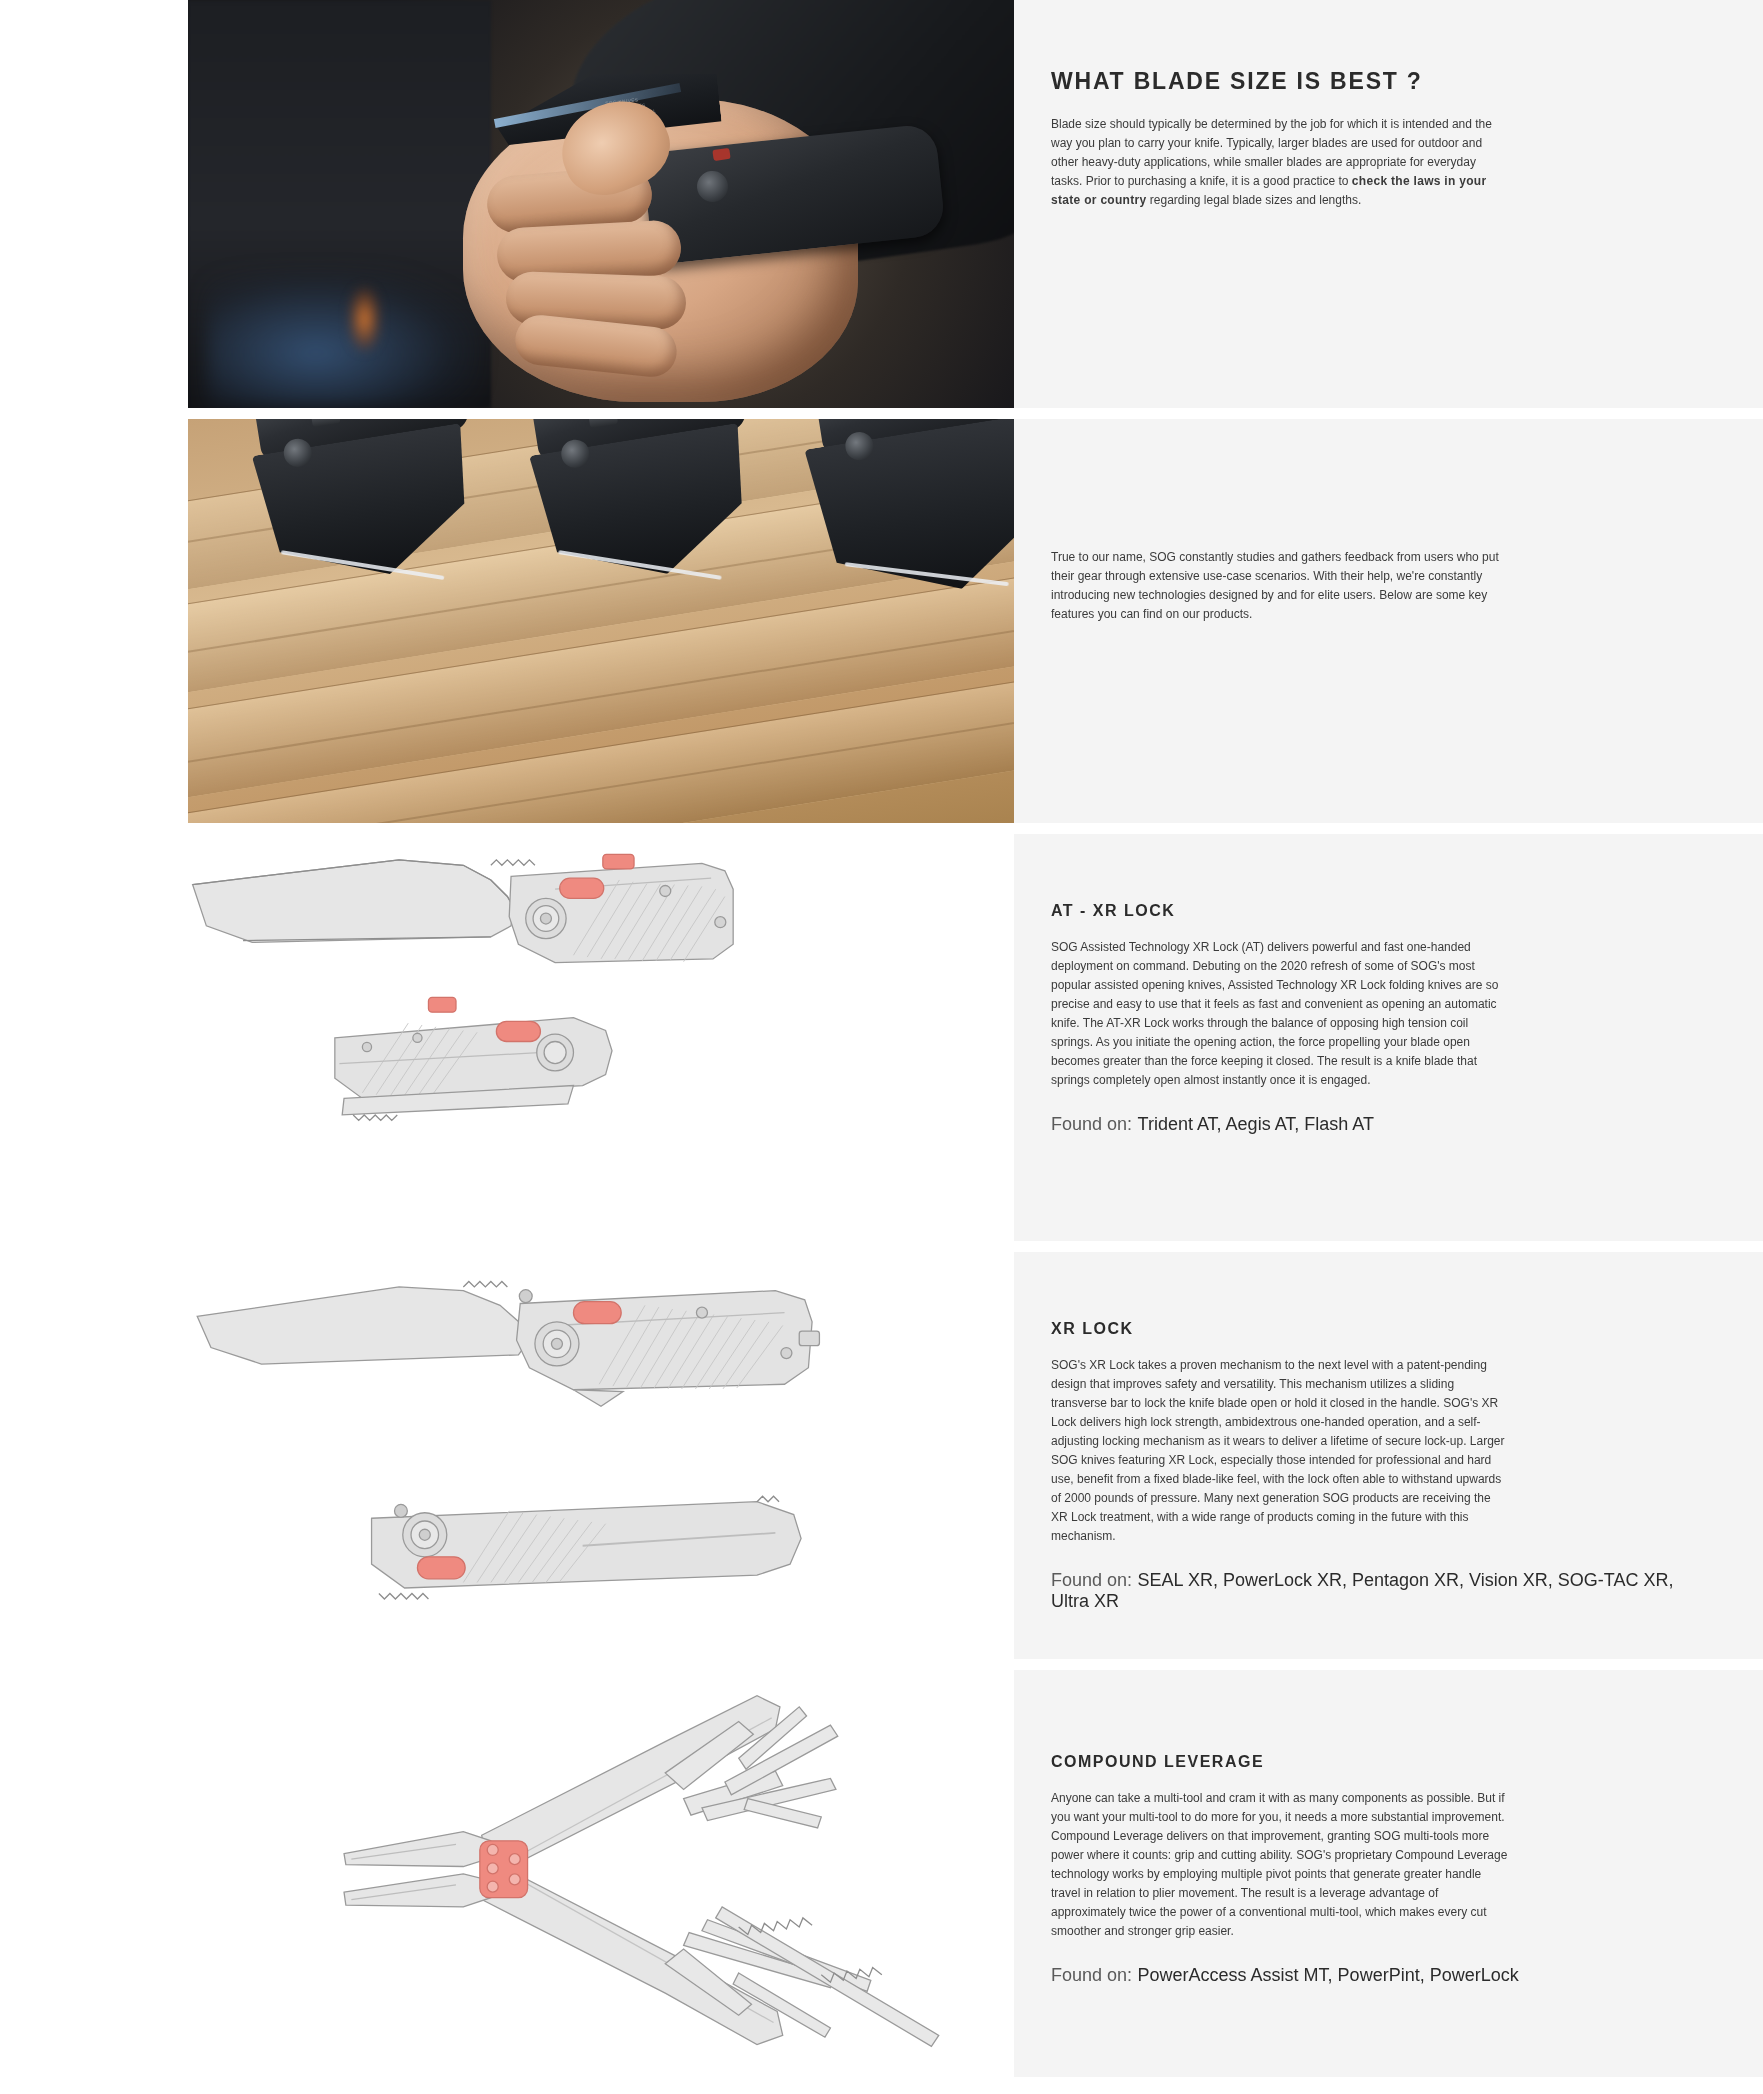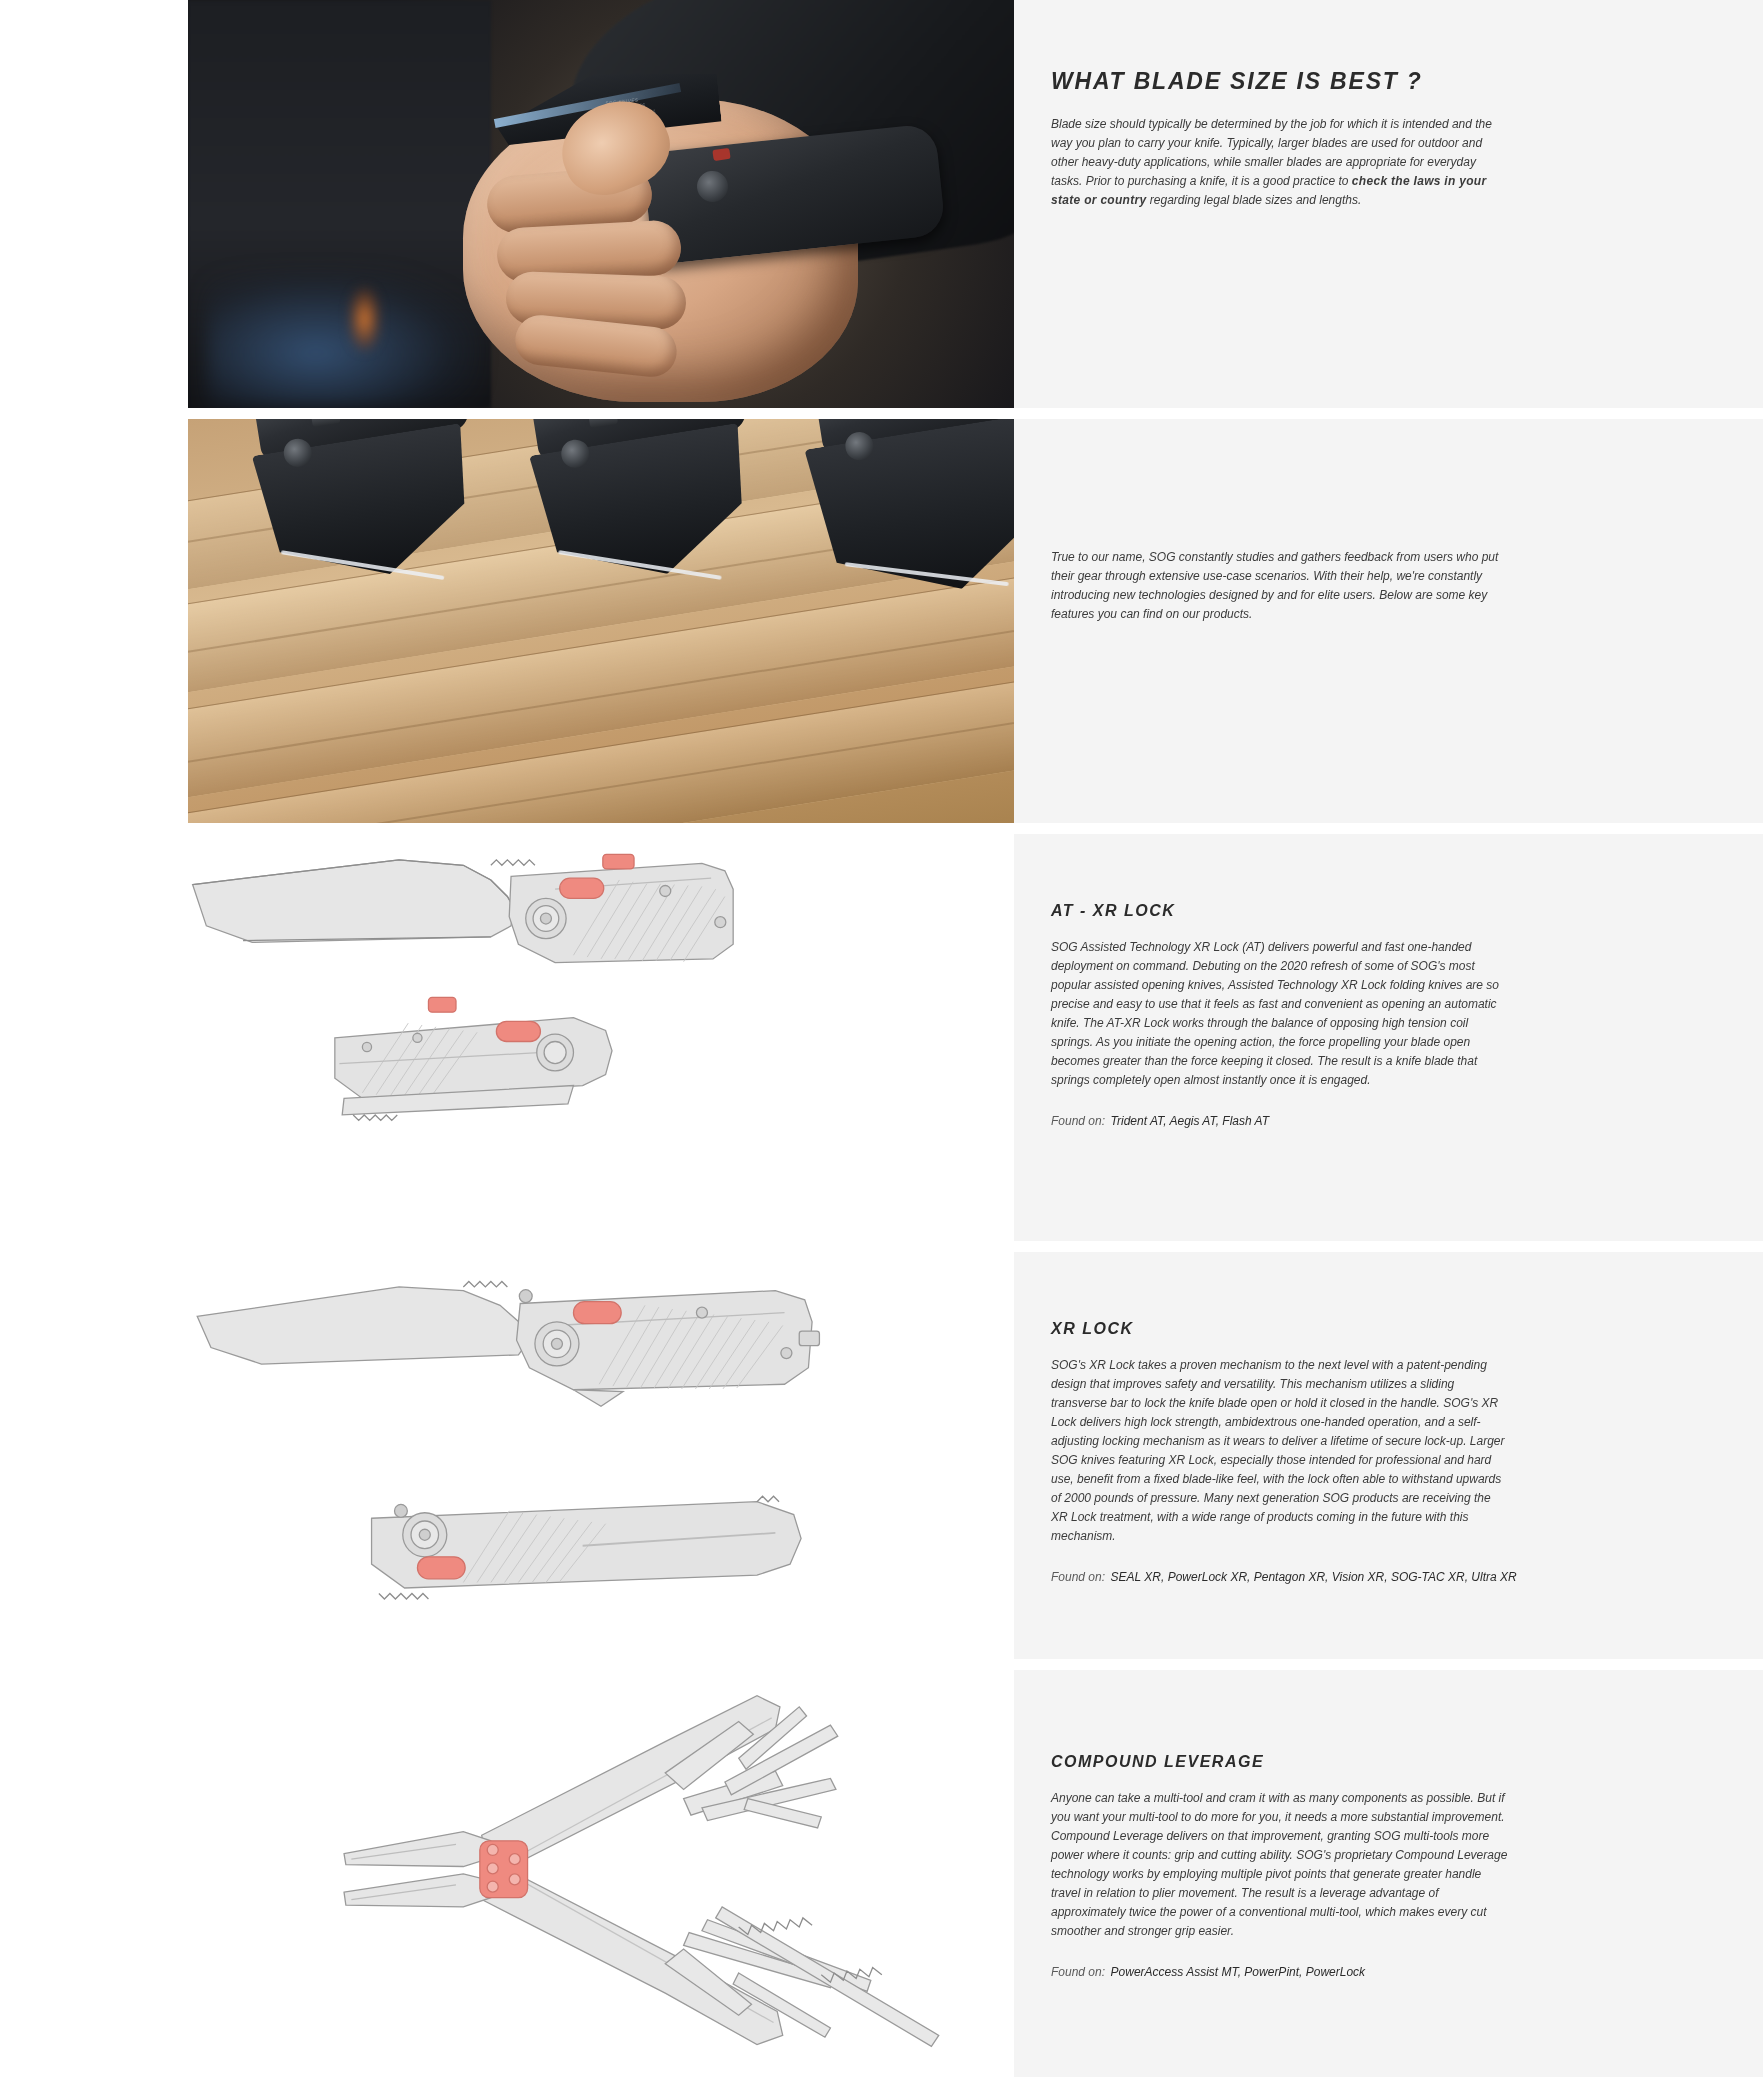--- a/index.html
+++ b/index.html
@@ -17,21 +17,20 @@
     width: 1763px;
     position: relative;
   }
 
   
   .row {
     display: flex;
     width: 1763px;
     align-items: stretch;
     margin: 0 0 11px 0;
-    font-style: italic;
   }
   .row .visual {
     width: 826px;
     flex: 0 0 826px;
     position: relative;
     overflow: hidden;
   }
   .row .panel {
     flex: 1 1 auto;
     background: #f4f4f4;
@@ -60,21 +59,21 @@
   p.body {
     font-size: 12px;
     line-height: 19px;
     color: #3b3b3b;
     margin: 0;
     max-width: 459px;
   }
   p.body b { font-weight: bold; letter-spacing: 0.3px; }
   .found {
     margin-top: 24px;
-    font-size: 12px;
+    font-size: 18px;
     color: #3b3b3b;
   }
   .found .label { color: #5a5a5a; }
   .found .value { margin-left: 5.5px; color: #2b2b2b; }
 
   
   .photo {
     width: 826px;
     height: 100%;
     position: relative;

